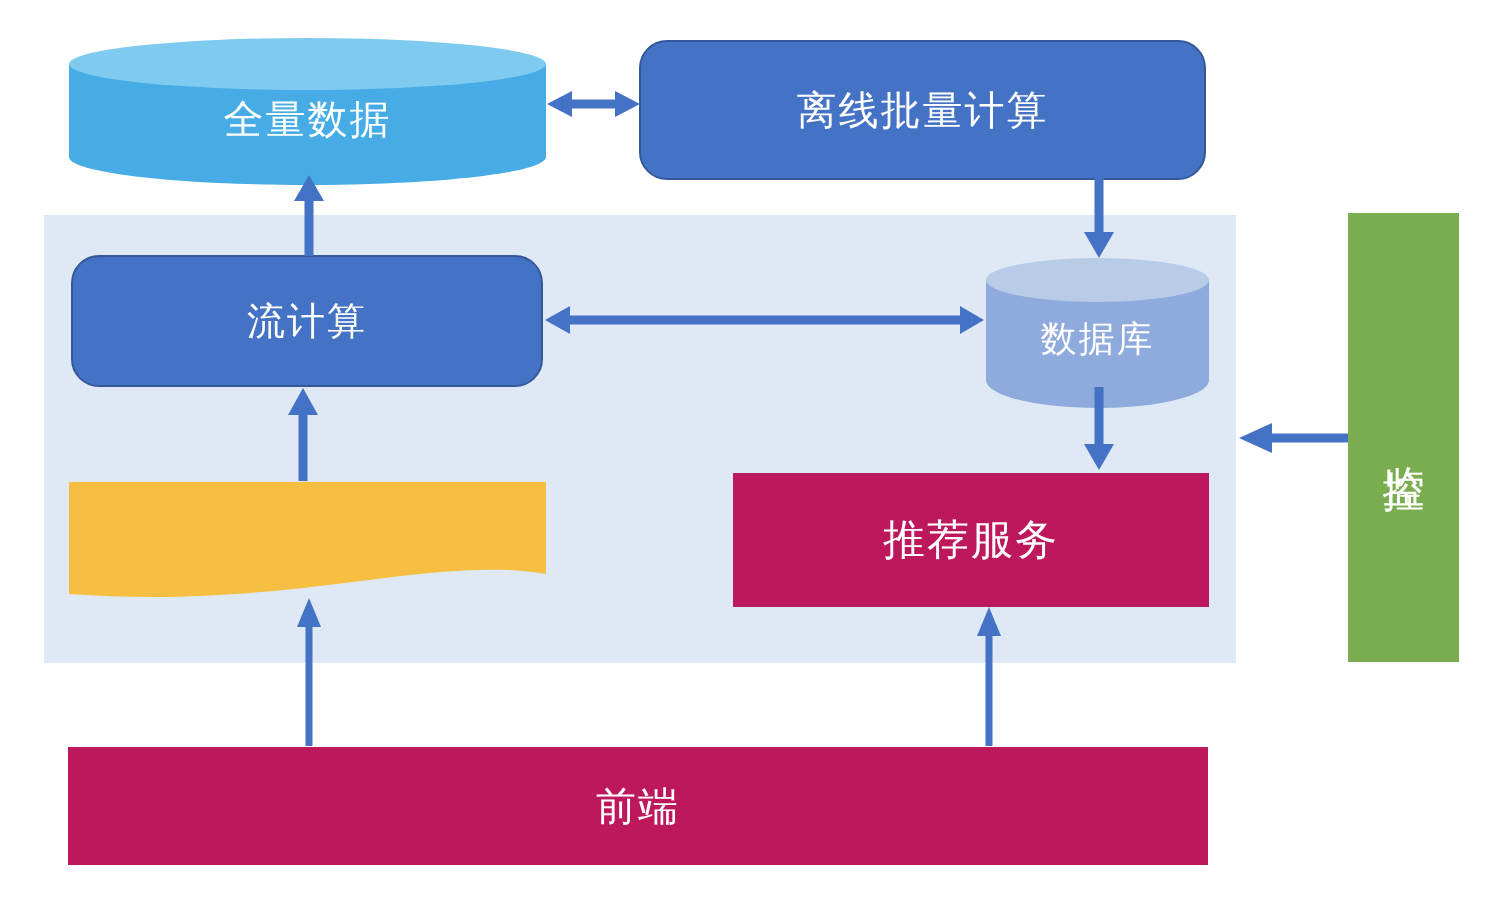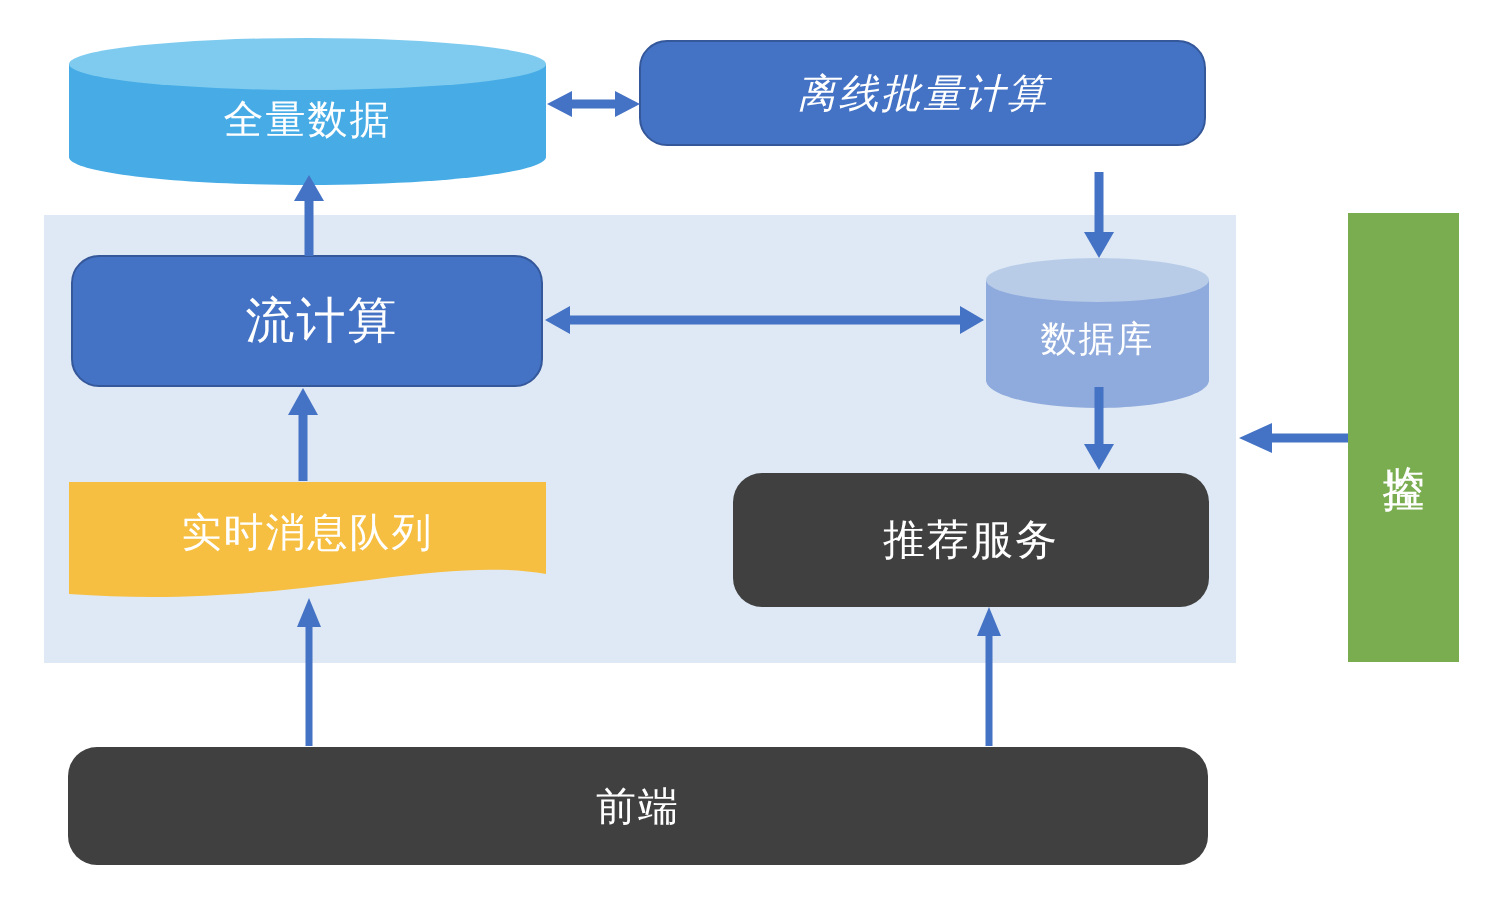--- a/index.html
+++ b/index.html
@@ -20,21 +20,21 @@
   .lbl{
     position:absolute;left:0;top:0;width:100%;height:100%;
     display:flex;align-items:center;justify-content:center;
     color:#ffffff;font-size:40px;letter-spacing:2px;
     text-align:center;user-select:none;
   }
   .roundbox{
     background:#4472c4;border:2px solid #35589b;border-radius:28px;
     box-sizing:border-box;
   }
-  .rectbox{background:#404040;border-radius:29px;}
+  .rectbox{background:#be185d;}
   .greenbox{background:#7aac50;}
   .lbl-vertical{
     writing-mode:vertical-rl;text-orientation:upright;
     font-size:42px;letter-spacing:6px;
   }
   .arrow-layer{position:absolute;left:0;top:0;width:1492px;height:908px;pointer-events:none;}
 </style>
 </head>
 <body>
 
@@ -43,41 +43,40 @@
   <div class="panel"></div>
 
   <div class="node" style="left:43px;top:38px;width:477px;height:147px;">
     <svg viewBox="0 0 477 147" preserveAspectRatio="none">
       <path d="M0,26 H477 V119 C477,134.5 370,147 238.5,147 C107,147 0,134.5 0,119 Z" fill="#47ace6"></path>
       <ellipse cx="238.5" cy="26" rx="238.5" ry="26" fill="#7ecbef"></ellipse>
     </svg>
     <div class="lbl" style="top:8px;">全量数据</div>
   </div>
 
-  <div class="node roundbox" style="left:613px;top:40px;width:567px;height:106px;font-style:italic;">
+  <div class="node roundbox" style="left:613px;top:40px;width:567px;height:140px;">
     <div class="lbl">离线批量计算</div>
   </div>
 
   <div class="node roundbox" style="left:45px;top:255px;width:472px;height:132px;">
-    <div class="lbl" style="font-size:49px;padding-left:15px;">流计算</div>
+    <div class="lbl" style="font-size:38px;">流计算</div>
   </div>
 
   <div class="node" style="left:960px;top:258px;width:223px;height:150px;">
     <svg viewBox="0 0 223 150" preserveAspectRatio="none">
       <path d="M0,22 H223 V122 C223,137.5 173,150 111.5,150 C50,150 0,137.5 0,122 Z" fill="#8faadc"></path>
       <ellipse cx="111.5" cy="22" rx="111.5" ry="22" fill="#b8cce8"></ellipse>
     </svg>
     <div class="lbl" style="font-size:36px;top:6px;">数据库</div>
   </div>
 
   <div class="node" style="left:43px;top:482px;width:477px;height:131px;">
     <svg viewBox="0 0 477 131" preserveAspectRatio="none">
       <path d="M0,0 H477 V92 C360,72 225,128 0,112 Z" fill="#f6bf42"></path>
     </svg>
-    <div class="lbl" style="height:100px;">实时消息队列</div>
   </div>
 
   <div class="node rectbox" style="left:707px;top:473px;width:476px;height:134px;">
     <div class="lbl" style="font-size:42px;">推荐服务</div>
   </div>
 
   <div class="node rectbox" style="left:42px;top:747px;width:1140px;height:118px;">
     <div class="lbl">前端</div>
   </div>
 

